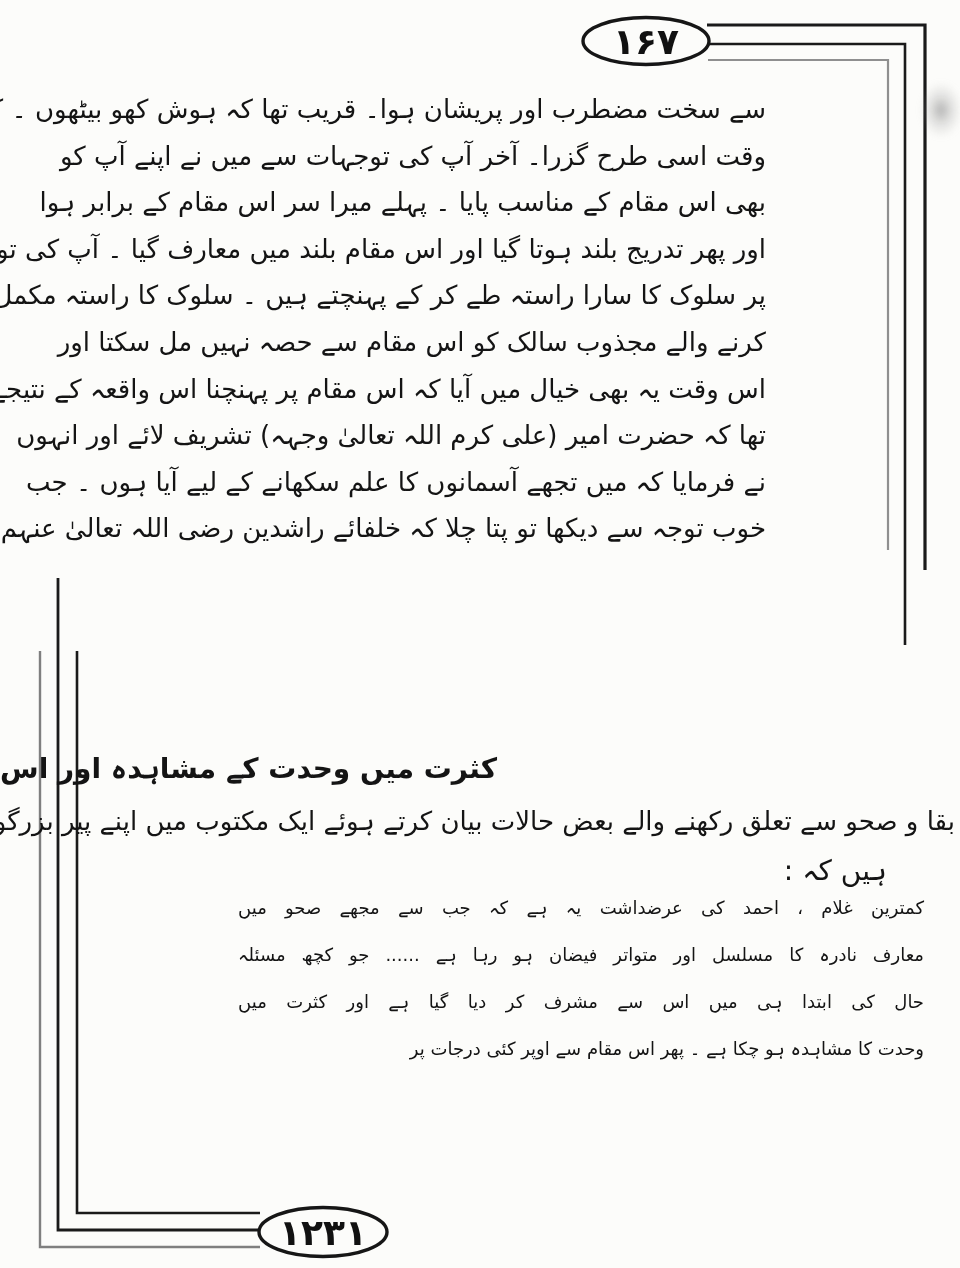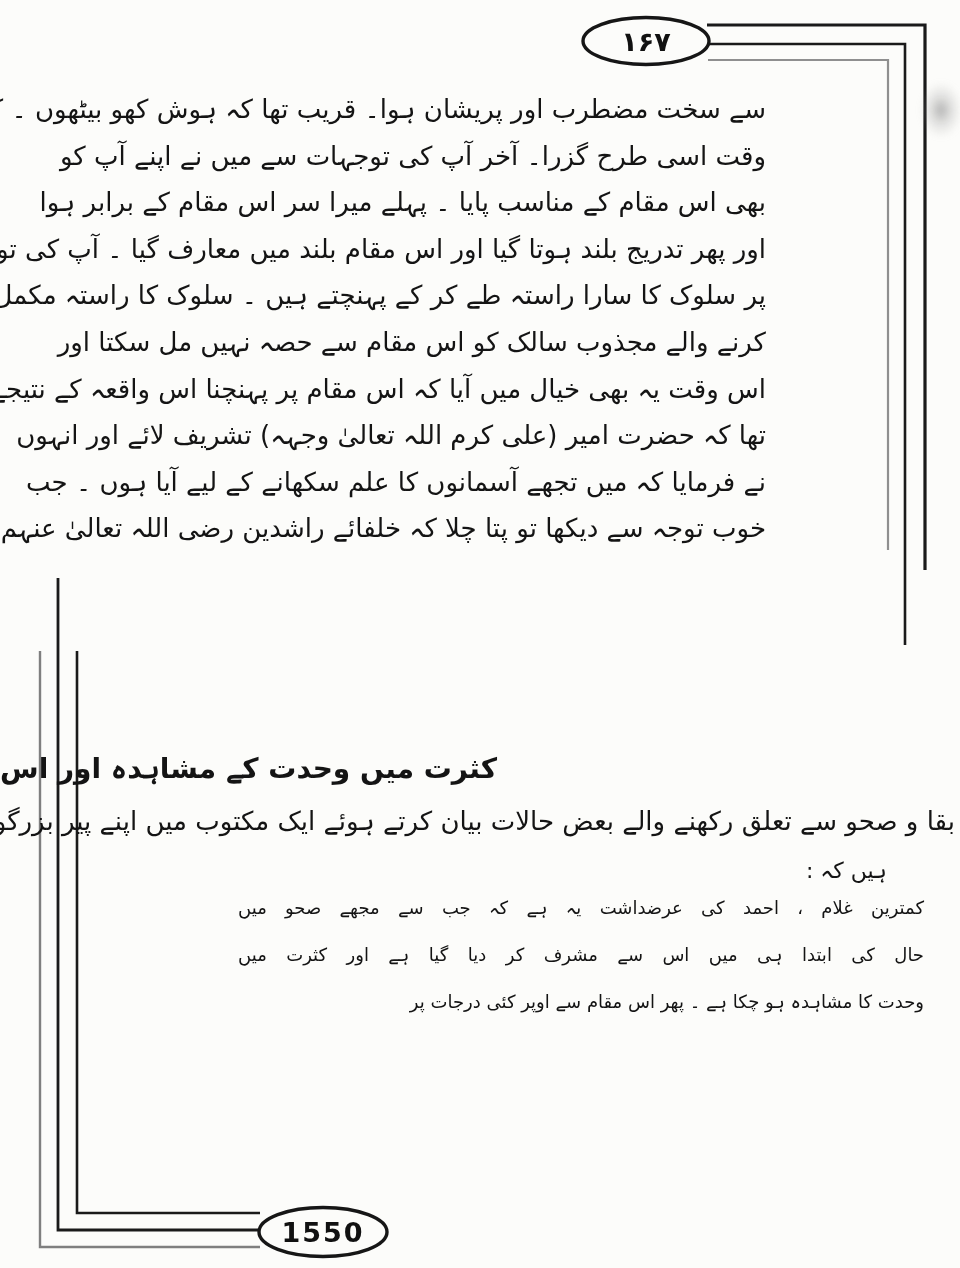--- a/index.html
+++ b/index.html
@@ -7,21 +7,21 @@
     width:960px;height:1268px;position:relative;overflow:hidden;
     background:#fcfcfa;color:#131313;
     font-family:"DejaVu Sans",sans-serif;
   }
   .abs{position:absolute;}
   
   #frame-svg{position:absolute;left:0;top:0;width:960px;height:1268px;}
   
   .badge-num{
     position:absolute;display:flex;align-items:center;justify-content:center;
-    font-size:27px;font-weight:bold;letter-spacing:2px;color:#111;
+    font-size:36px;font-weight:bold;letter-spacing:2px;color:#111;
     direction:rtl;
   }
   #top-page-number{left:583px;top:18px;width:126px;height:46px;}
   #bottom-number{left:259px;top:1208px;width:128px;height:48px;}
   
   .txt{direction:rtl;unicode-bidi:embed;color:#141414;}
   .block .line{
     text-align:justify;text-align-last:justify;
     white-space:nowrap;overflow:visible;
   }
@@ -32,21 +32,21 @@
   #quote .line{height:47px;line-height:47px;}
   #section-heading{
     right:463px;top:745px;font-size:28px;font-weight:bold;
     white-space:nowrap;text-align:right;line-height:48px;
   }
   #intro-line1{
     left:105px;top:797px;width:850px;font-size:26px;line-height:48px;
     text-align:justify;text-align-last:justify;white-space:nowrap;
   }
   #intro-line2{
-    right:73px;top:849px;font-size:22px;line-height:44px;
+    right:73px;top:849px;font-size:28px;line-height:44px;
     white-space:nowrap;
   }
   
   #scan-smudge{
     left:920px;top:82px;width:42px;height:56px;border-radius:50%;
     background:radial-gradient(closest-side,rgba(120,120,120,.55),rgba(150,150,150,.25),rgba(255,255,255,0));
     filter:blur(3px);
   }
 </style>
 </head>
@@ -88,17 +88,18 @@
     <div class="line">خوب توجہ سے دیکھا تو پتا چلا کہ خلفائے راشدین رضی اللہ تعالیٰ عنہم</div>
   </div>
 
 <div id="section-heading" class="abs txt">کثرت میں وحدت کے مشاہدہ اور اس سے بلند مقامات کی سیر :</div>
 
 <div id="intro-line1" class="abs txt">بقا و صحو سے تعلق رکھنے والے بعض حالات بیان کرتے ہوئے ایک مکتوب میں اپنے پیر بزرگوار کو لکھتے</div>
 <div id="intro-line2" class="abs txt">ہیں کہ :</div>
 
 <div id="quote" class="abs txt block">
     <div class="line">کمترین غلام ، احمد کی عرضداشت یہ ہے کہ جب سے مجھے صحو میں</div>
+    <div class="line">معارف نادرہ کا مسلسل اور متواتر فیضان ہو رہا ہے ...... جو کچھ مسئلہ</div>
     <div class="line">حال کی ابتدا ہی میں اس سے مشرف کر دیا گیا ہے اور کثرت میں</div>
     <div class="line">وحدت کا مشاہدہ ہو چکا ہے ۔ پھر اس مقام سے اوپر کئی درجات پر</div>
   </div>
 
-<div id="bottom-number" class="badge-num">1550</div>
+<div id="bottom-number" class="badge-num">۱۲۳۱</div>
 
 </body></html>

